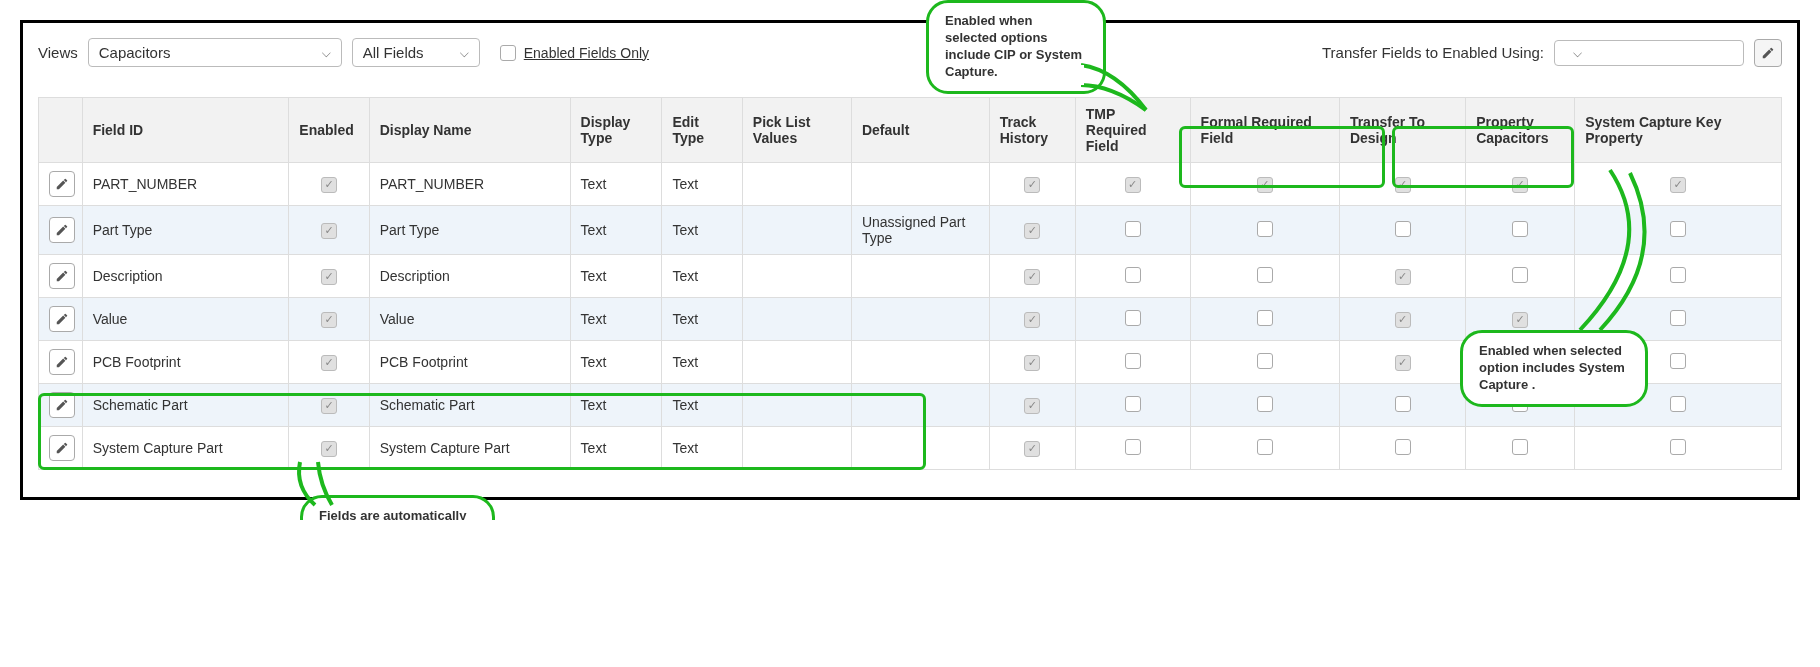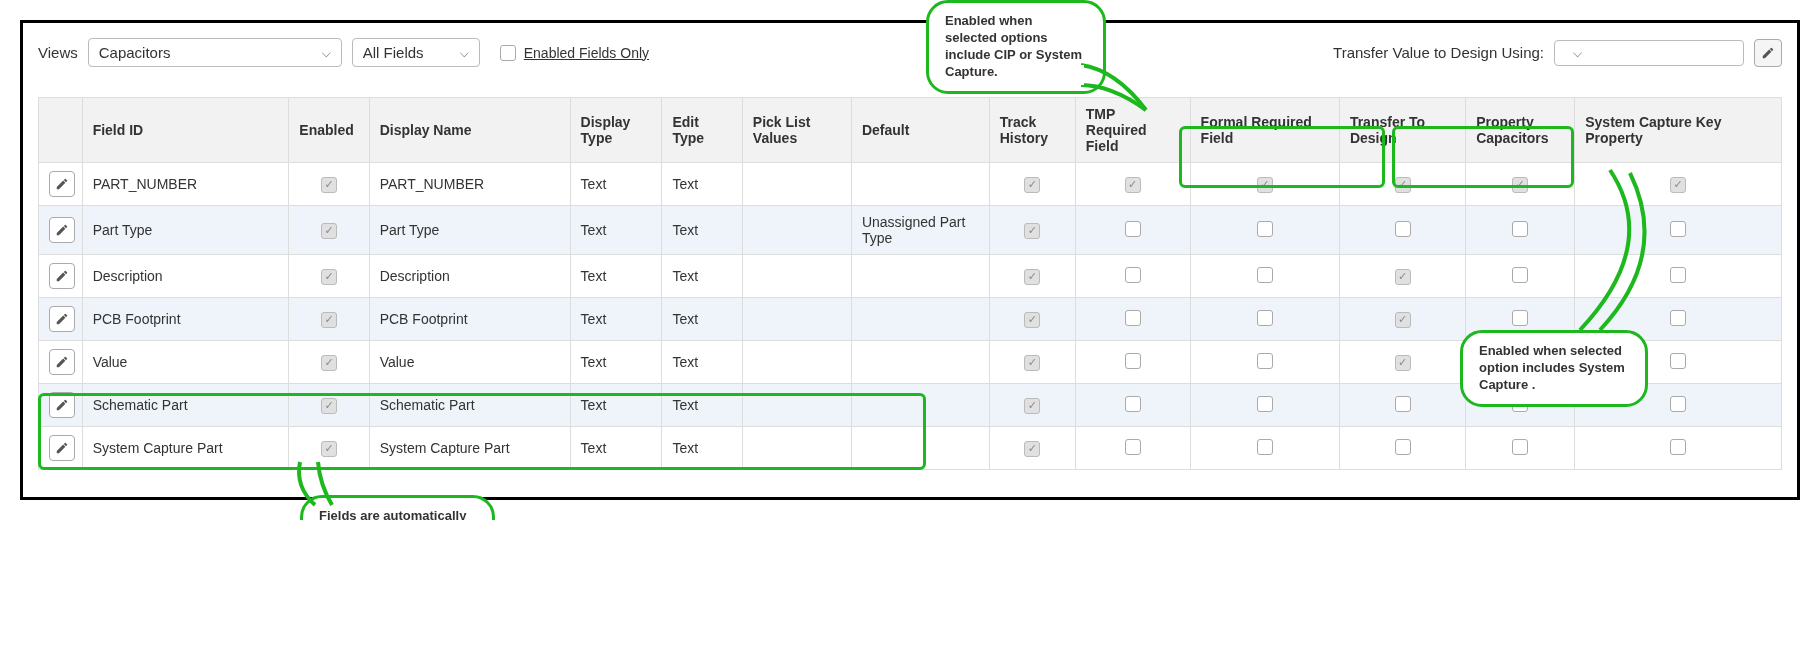--- a/index.html
+++ b/index.html
@@ -180,21 +180,21 @@
     </div>
     <div class="select fields-sel">
       <span>All Fields</span>
       <span class="chevron">⌵</span>
     </div>
     <div class="checkbox-wrap">
       <span class="checkbox-box"></span>
       <span>Enabled Fields Only</span>
     </div>
     <div class="spacer"></div>
-    <span class="label">Transfer Value to Design Using:</span>
+    <span class="label">Transfer Fields to Enabled Using:</span>
     <div class="select transfer-sel">
       <span class="chevron">⌵</span>
     </div>
     <div class="icon-btn">
       <svg class="pencil-svg" viewBox="0 0 24 24">
           <path fill="#555" d="M3 17.25V21h3.75L17.81 9.94l-3.75-3.75L3 17.25zM20.71 7.04a1 1 0 0 0 0-1.41l-2.34-2.34a1 1 0 0 0-1.41 0l-1.83 1.83 3.75 3.75 1.83-1.83z"></path>
         </svg>
     </div>
   </div>
 
@@ -293,52 +293,52 @@
           <td class="center"><span class="checkbox-box checked"></span></td>
           <td class="center"><span class="checkbox-box"></span></td>
           <td class="center"><span class="checkbox-box"></span></td>
         </tr>
         <tr>
           <td class="center"><span class="row-edit-btn">
               <svg class="pencil-svg" viewBox="0 0 24 24">
                 <path fill="#555" d="M3 17.25V21h3.75L17.81 9.94l-3.75-3.75L3 17.25zM20.71 7.04a1 1 0 0 0 0-1.41l-2.34-2.34a1 1 0 0 0-1.41 0l-1.83 1.83 3.75 3.75 1.83-1.83z"></path>
               </svg>
             </span></td>
+          <td>Value</td>
+          <td class="center"><span class="checkbox-box checked"></span></td>
+          <td>Value</td>
+          <td>Text</td>
+          <td>Text</td>
+          <td></td>
+          <td></td>
+          <td class="center"><span class="checkbox-box checked"></span></td>
+          <td class="center"><span class="checkbox-box"></span></td>
+          <td class="center"><span class="checkbox-box"></span></td>
+          <td class="center"><span class="checkbox-box checked"></span></td>
+          <td class="center"><span class="checkbox-box checked"></span></td>
+          <td class="center"><span class="checkbox-box"></span></td>
+        </tr>
+        <tr>
+          <td class="center"><span class="row-edit-btn">
+              <svg class="pencil-svg" viewBox="0 0 24 24">
+                <path fill="#555" d="M3 17.25V21h3.75L17.81 9.94l-3.75-3.75L3 17.25zM20.71 7.04a1 1 0 0 0 0-1.41l-2.34-2.34a1 1 0 0 0-1.41 0l-1.83 1.83 3.75 3.75 1.83-1.83z"></path>
+              </svg>
+            </span></td>
           <td>PCB Footprint</td>
           <td class="center"><span class="checkbox-box checked"></span></td>
           <td>PCB Footprint</td>
           <td>Text</td>
           <td>Text</td>
           <td></td>
           <td></td>
           <td class="center"><span class="checkbox-box checked"></span></td>
           <td class="center"><span class="checkbox-box"></span></td>
           <td class="center"><span class="checkbox-box"></span></td>
           <td class="center"><span class="checkbox-box checked"></span></td>
           <td class="center"><span class="checkbox-box"></span></td>
-          <td class="center"><span class="checkbox-box"></span></td>
-        </tr>
-        <tr>
-          <td class="center"><span class="row-edit-btn">
-              <svg class="pencil-svg" viewBox="0 0 24 24">
-                <path fill="#555" d="M3 17.25V21h3.75L17.81 9.94l-3.75-3.75L3 17.25zM20.71 7.04a1 1 0 0 0 0-1.41l-2.34-2.34a1 1 0 0 0-1.41 0l-1.83 1.83 3.75 3.75 1.83-1.83z"></path>
-              </svg>
-            </span></td>
-          <td>Value</td>
-          <td class="center"><span class="checkbox-box checked"></span></td>
-          <td>Value</td>
-          <td>Text</td>
-          <td>Text</td>
-          <td></td>
-          <td></td>
-          <td class="center"><span class="checkbox-box checked"></span></td>
-          <td class="center"><span class="checkbox-box"></span></td>
-          <td class="center"><span class="checkbox-box"></span></td>
-          <td class="center"><span class="checkbox-box checked"></span></td>
-          <td class="center"><span class="checkbox-box checked"></span></td>
           <td class="center"><span class="checkbox-box"></span></td>
         </tr>
         <tr>
           <td class="center"><span class="row-edit-btn">
               <svg class="pencil-svg" viewBox="0 0 24 24">
                 <path fill="#555" d="M3 17.25V21h3.75L17.81 9.94l-3.75-3.75L3 17.25zM20.71 7.04a1 1 0 0 0 0-1.41l-2.34-2.34a1 1 0 0 0-1.41 0l-1.83 1.83 3.75 3.75 1.83-1.83z"></path>
               </svg>
             </span></td>
           <td>Schematic Part</td>
           <td class="center"><span class="checkbox-box checked"></span></td>

